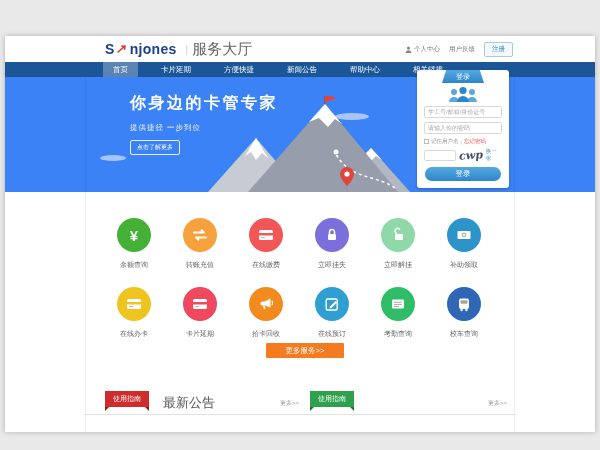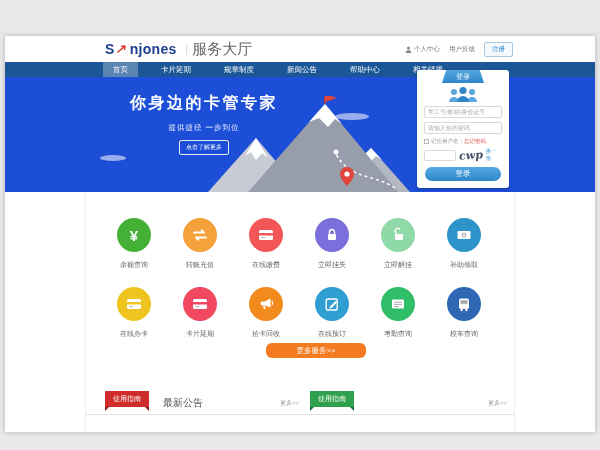--- a/index.html
+++ b/index.html
@@ -60,34 +60,34 @@
   
   .svc-title, .ann-title { position:absolute; left:0; right:0; text-align:center; font-size:12px; color:#454545; letter-spacing:1px; }
   .svc-title { top:160px; }
   .grid { position:absolute; left:96px; top:182px; width:398px; }
   .grow { display:flex; }
   .grow + .grow { margin-top:17px; }
   .cell { width:66px; text-align:center; cursor:pointer; }
   .circle { width:34px; height:34px; border-radius:50%; margin:0 auto; display:flex; align-items:center; justify-content:center; color:#fff; }
   .glyph { font-size:15px; font-weight:bold; color:#fff; }
   .slabel { font-size:7px; color:#666; margin-top:8px; }
-  .more-btn { position:absolute; left:261px; top:307px; width:100px; height:15px; background:#f47b20;
-              border-radius:6px; color:#fff; font-size:7.5px; display:flex; align-items:center; justify-content:center; cursor:pointer; }
+  .more-btn { position:absolute; left:261px; top:307px; width:78px; height:15px; background:#f47b20;
+              border-radius:1px; color:#fff; font-size:7.5px; display:flex; align-items:center; justify-content:center; cursor:pointer; }
 
   
   .ann-title { top:338px; }
   .ann-strip { position:absolute; left:80px; right:80px; top:357px; height:22px; border-bottom:1px solid #e2e2e2; }
   .ribbon { position:absolute; top:-2px; height:16px; line-height:16px; padding:0 8px; color:#fff; font-size:7px;
             background:var(--rb); cursor:pointer; }
   .ribbon::before, .ribbon::after { content:""; position:absolute; bottom:-4px; border-style:solid; }
   .ribbon.red::before { left:0; border-width:4px 4px 0 0; border-color:#8f1d1d transparent transparent transparent; }
   .ribbon.red::after  { right:0; border-width:4px 0 0 4px; border-color:#8f1d1d transparent transparent transparent; }
   .ribbon.green::before { left:0; border-width:4px 4px 0 0; border-color:#1d6e33 transparent transparent transparent; }
   .ribbon.green::after  { right:0; border-width:4px 0 0 4px; border-color:#1d6e33 transparent transparent transparent; }
-  .ann-tab2 { position:absolute; left:78px; top:0; line-height:20px; font-size:10px; color:#555; cursor:pointer; }
+  .ann-tab2 { position:absolute; left:78px; top:0; line-height:20px; font-size:13px; color:#555; cursor:pointer; }
   .more-link { position:absolute; top:0; line-height:20px; font-size:6px; color:#999; cursor:pointer; }
 </style>
 </head>
 <body>
 
 <div class="canvas">
 <div class="page">
 
   <div class="guide" style="left:80px"></div>
   <div class="guide" style="right:80px"></div>
@@ -116,28 +116,28 @@
         <span>用户反馈</span>
       </span>
       <span class="reg-btn">注册</span>
     </div>
   </div>
 
   <div class="nav" style="background-color: rgb(27, 87, 150);">
     <div class="nav-inner">
       <span class="nav-item active">首页</span>
       <span class="nav-item">卡片延期</span>
-      <span class="nav-item">规章制度</span>
+      <span class="nav-item">方便快捷</span>
       <span class="nav-item">新闻公告</span>
       <span class="nav-item">帮助中心</span>
       <span class="nav-item">相关链接</span>
     </div>
   </div>
 
-  <div class="banner" style="background-color: #1d4ed8; text-align: center;">
+  <div class="banner" style="background-color: #3b82f6;">
     <div class="cloud" style="left:330px;top:36px;width:34px;height:7px"></div>
     <div class="cloud" style="left:95px;top:78px;width:26px;height:6px"></div>
     <div class="hero">
       <div class="hero-title">你身边的卡管专家</div>
       <div class="hero-sub">提供捷径 一步到位</div>
       <span class="hero-cta">点击了解更多</span>
     </div>
     <svg class="mtn" width="220" height="96" viewBox="0 0 220 96">
       <polygon points="18,96 66,42 112,96" fill="#c7ccd4"></polygon>
       <polygon points="55,60 66,42 78,62 72,57 66,64 61,56" fill="#fff"></polygon>

